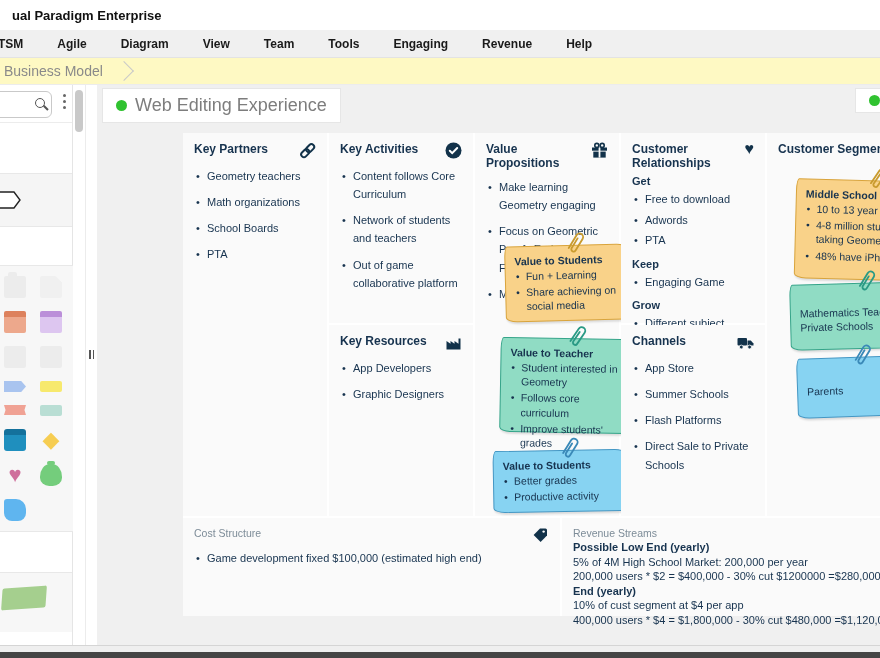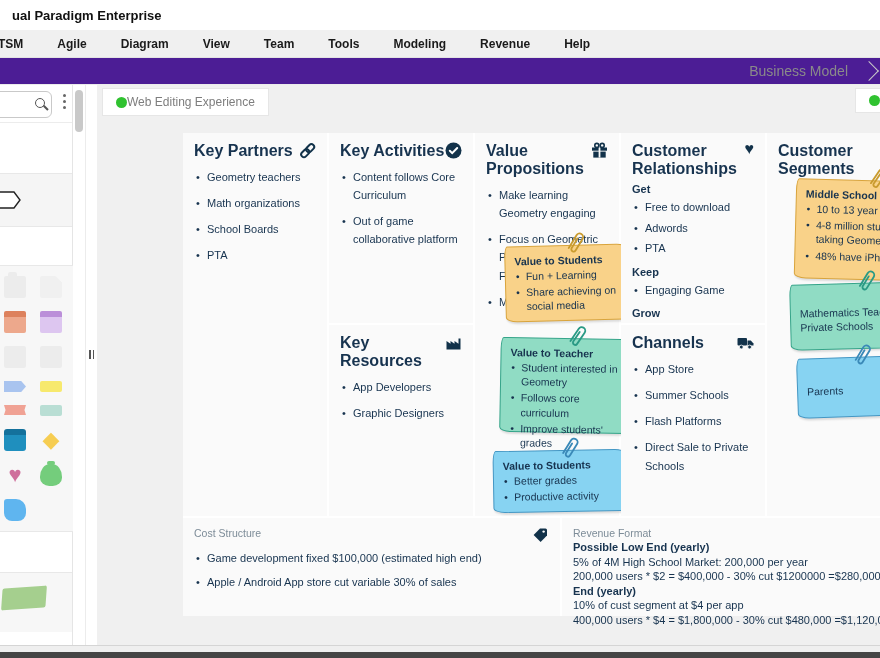--- a/index.html
+++ b/index.html
@@ -9,21 +9,21 @@
   
   .titlebar { height:30px; background:#fff; display:flex; align-items:center; padding-left:12px;
     font-size:13px; font-weight:bold; color:#111; }
 
   
   .menubar { height:28px; background:#f0f0f0; border-bottom:1px solid #e3e3e3; display:flex; align-items:center; }
   .menubar .mi { font-size:12px; font-weight:bold; color:#1a1a1a; padding:0 17px; cursor:default; white-space:nowrap; }
   .menubar .mi:first-child { padding-left:2px; margin-left:-4px; }
 
   
-  .tabbar { height:27px; background:#4c1d95; border-bottom:1px solid #ececec; display:flex; align-items:center;justify-content:flex-end; }
+  .tabbar { height:27px; background:#fef9c3; border-bottom:1px solid #ececec; display:flex; align-items:center; }
   .tab { display:flex; align-items:center; font-size:14px; color:#8a8a8a; padding-left:4px; height:100%; }
   .tab-chevron { width:14px; height:14px; border-top:1px solid #c9c9c9; border-right:1px solid #c9c9c9;
     transform:rotate(45deg); margin-left:14px; margin-right:4px; }
 
   
   .main { display:flex; height:560px; }
 
   
   .sidebar { width:73px; background:#fff; border-right:1px solid #e5e5e5; position:relative; flex:none; }
   .searchrow { height:38px; display:flex; align-items:center; position:relative; border-bottom:1px solid #ececec; }
@@ -57,32 +57,32 @@
   
   .vscroll { width:12px; background:#fff; position:relative; flex:none; }
   .vthumb { position:absolute; top:5px; left:2px; width:8px; height:42px; background:#c9c9c9; border-radius:4px; }
   .splitter { width:12px; background:#fff; border-left:1px solid #ececec; position:relative; flex:none; }
   .grip { position:absolute; top:265px; left:3px; display:flex; gap:2px; }
   .grip i { width:1.6px; height:9px; background:#555; }
 
   
   .canvas { flex:1; background:#f0f0f0; position:relative; overflow:hidden; }
   .chip { position:absolute; top:3px; background:#fff; border:1px solid #e6e6e6; display:flex; align-items:center;
-    padding:6px 13px; font-size:12px; color:#7d7d7d; }
+    gap:8px; padding:6px 13px; font-size:18px; color:#7d7d7d; }
   .chip .dot { width:11px; height:11px; border-radius:50%; background:#30c230; flex:none; }
   .chip.left { left:5px; }
   .chip.right { left:758px; width:60px; }
 
   
   .bmc { position:absolute; left:86px; top:48px; width:728px; background:#fff; }
   .bmc-top { display:flex; gap:2px; height:383px; }
   .col { width:144px; flex:none; display:flex; flex-direction:column; gap:2px; }
   .sec { background:#fafafa; padding:9px 11px; position:relative; overflow:visible; }
   .sec-h { display:flex; justify-content:space-between; align-items:flex-start; margin-bottom:5px; }
-  .sec-t { font-size:16px; font-weight:bold; color:#17334f; }
+  .sec-t { font-size:12px; font-weight:bold; color:#17334f; }
   .sec-t.light { color:#7d8c98; font-weight:normal; font-size:10.5px; }
   .sec ul { list-style:none; margin-top:8px; }
   .sec li { font-size:11px; color:#17334f; padding-left:13px; position:relative; margin:8px 0; line-height:1.65; }
   .sec li::before { content:"•"; position:absolute; left:2px; color:#17334f; }
   .grp-label { font-size:11px; font-weight:bold; color:#17334f; margin-top:9px; }
   .grp ul { margin-top:2px; }
   .grp li { margin:4px 0; line-height:1.5; }
   .icon16 { width:17px; height:17px; flex:none; }
   .heart-glyph { font-size:16px; color:#12324a; line-height:14px; }
 
@@ -120,21 +120,21 @@
     <span>ual Paradigm Enterprise</span>
   </div>
 
   <div class="menubar" id="menubar">
       <div class="mi">TSM</div>
       <div class="mi">Agile</div>
       <div class="mi">Diagram</div>
       <div class="mi">View</div>
       <div class="mi">Team</div>
       <div class="mi">Tools</div>
-      <div class="mi">Modeling</div>
+      <div class="mi">Engaging</div>
       <div class="mi">Revenue</div>
       <div class="mi">Help</div>
     </div>
 
   <div class="tabbar">
     <div class="tab">
       <span>Business Model</span>
       <span class="tab-chevron"></span>
     </div>
   </div>
@@ -225,20 +225,21 @@
             <div class="sec" style="height:190px">
               <div class="sec-h">
                 <span class="sec-t">Key Activities</span>
                 <svg class="icon16" viewBox="0 0 17 17">
                   <circle cx="8.5" cy="8.5" r="8" fill="#12324a"></circle>
                   <path d="M4.8 8.7l2.4 2.4 5-5.1" stroke="#fff" stroke-width="2" fill="none" stroke-linecap="round"></path>
                 </svg>
               </div>
               <ul>
                   <li>Content follows Core Curriculum</li>
+                  <li>Network of students and teachers</li>
                   <li>Out of game collaborative platform</li>
                 </ul>
             </div>
             <div class="sec" style="flex:1">
               <div class="sec-h">
                 <span class="sec-t">Key Resources</span>
                 <svg class="icon16" viewBox="0 0 17 17">
                   <path d="M1.5 15.5V7l4 2.8V7l4 2.8V7l4 2.8V4.5h2v11z" fill="#12324a"></path>
                 </svg>
               </div>
@@ -385,26 +386,25 @@
           <div class="sec cost">
             <div class="sec-h">
               <span class="sec-t light">Cost Structure</span>
               <svg class="icon16" viewBox="0 0 17 17">
                 <path d="M8 1.5h5.5A1.5 1.5 0 0 1 15 3v5.5L8.6 15 1.6 8z" fill="#12324a"></path>
                 <circle cx="11.6" cy="4.6" r="1.2" fill="#fafafa"></circle>
               </svg>
             </div>
             <ul>
                 <li>Game development fixed $100,000 (estimated high end)</li>
-                <li>Apple / Android App store cut variable 30% of sales</li>
               </ul>
           </div>
           <div class="sec rev">
             <div class="sec-h" style="margin-bottom:1px">
-              <span class="sec-t light">Revenue Format</span>
+              <span class="sec-t light">Revenue Streams</span>
             </div>
             <div>
                 <div class="line b">Possible Low End (yearly)</div>
                 <div class="line">5% of 4M High School Market:  200,000 per year</div>
                 <div class="line">200,000 users * $2 = $400,000 - 30% cut $1200000 =$280,000 / year Possible High</div>
                 <div class="line b">End (yearly)</div>
                 <div class="line">10% of cust segment at $4 per app</div>
                 <div class="line">400,000 users * $4 = $1,800,000 - 30% cut $480,000 =$1,120,000 per year</div>
               </div>
           </div>

